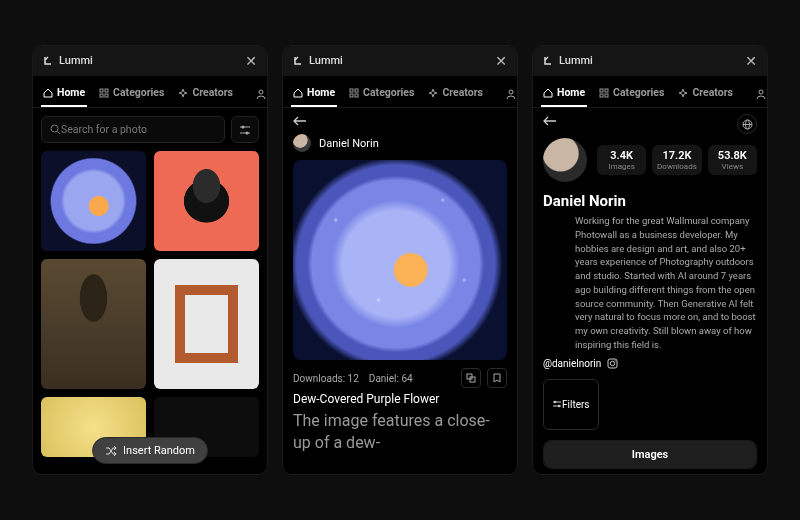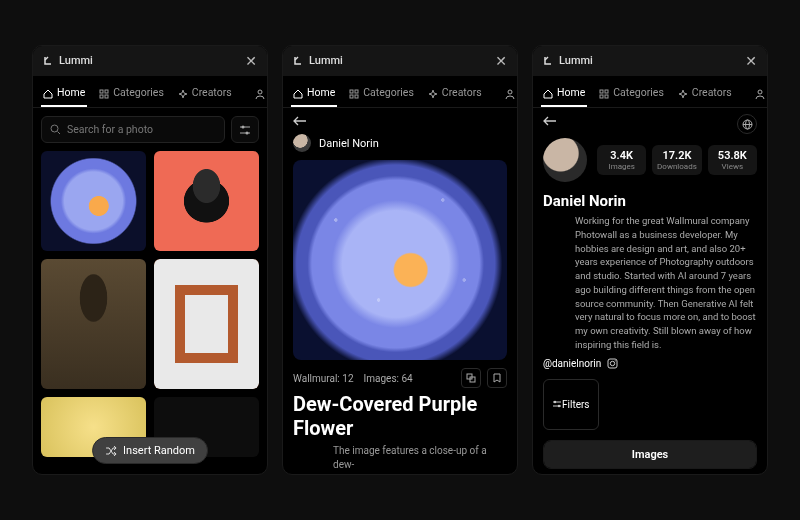--- a/index.html
+++ b/index.html
@@ -44,37 +44,38 @@
     display: flex;
     align-items: center;
     padding: 4px 8px 0 8px;
     gap: 10px;
     border-bottom: 1px solid #1a1a1a;
     font-size: 10.5px;
     color: #999;
   }
   .tab {
     display: flex;
-    align-items: flex-end;
+    align-items: center;
     gap: 4px;
     padding: 6px 2px;
     cursor: pointer;
     border-bottom: 2px solid transparent;
+    font-weight: bold;
   }
   .tab.active { color: #fff; border-bottom-color: #fff; }
   .tab-spacer { flex: 1; }
   .user-ico { color: #aaa; font-size: 12px; cursor: pointer; }
   .content { flex: 1; overflow: hidden; position: relative; }
 
   
   .searchrow {
     display: flex; gap: 6px; padding: 8px;
   }
   .searchbox {
-    flex: 1; display: flex; align-items: center; gap: 6px;
+    flex: 1; display: flex; align-items: center; 
     background: #0a0a0a; border: 1px solid #222; border-radius: 6px;
     padding: 6px 8px; font-size: 10.5px; color: #777;
   }
   .filterbtn {
     width: 28px; display: flex; align-items: center; justify-content: center;
     border: 1px solid #222; border-radius: 6px; background: #0a0a0a; cursor: pointer;
   }
   .grid { display: grid; grid-template-columns: 1fr 1fr; gap: 8px; padding: 0 8px 8px 8px; }
   .thumb { border-radius: 6px; width: 100%; }
   .thumb.flower { height: 100px; background:
@@ -128,22 +129,22 @@
   .statsrow {
     display: flex; align-items: center; justify-content: space-between;
     padding: 8px 10px 4px 10px; font-size: 10px; color: #aaa;
   }
   .stats-left { display: flex; gap: 10px; }
   .stats-right { display: flex; gap: 6px; }
   .iconbtn-sm {
     width: 20px; height: 20px; border: 1px solid #2a2a2a; border-radius: 4px;
     display: flex; align-items: center; justify-content: center; cursor: pointer;
   }
-  .title-lg { padding: 0 10px; font-size: 20px; font-weight: 700; }
-  .desc { padding: 4px 10px; font-size: 10px; color: #999; line-height: 1.4; margin-left: 40px; }
+  .title-lg { padding: 0 10px; font-size: 12px; font-weight: 400; }
+  .desc { padding: 4px 10px; font-size: 16px; color: #999; line-height: 1.4; }
 
   
   .profile-head { padding: 8px 10px; display: flex; gap: 10px; align-items: center; position: relative; }
   .globe { position: absolute; right: 10px; top: 6px; width: 20px; height: 20px; border: 1px solid #2a2a2a; border-radius: 50%; display: flex; align-items: center; justify-content: center; cursor: pointer; font-size: 10px; color: #aaa; }
   .avatar-lg { width: 44px; height: 44px; border-radius: 50%; background: radial-gradient(circle at 40% 35%, #c9b6a5 0 45%, #2a2a2a 48% 100%); flex-shrink: 0; }
   .stat-cards { display: flex; gap: 6px; flex: 1; }
   .stat-card { flex: 1; background: #151515; border-radius: 6px; padding: 4px 4px; text-align: center; }
   .stat-num { font-size: 11px; font-weight: 600; }
   .stat-lbl { font-size: 8px; color: #888; }
   .profile-name { padding: 2px 10px 4px 10px; font-size: 15px; font-weight: 700; }
@@ -294,22 +295,22 @@
     </div>
     <div class="authorrow">
       <div class="avatar-sm"></div>
       <span>Daniel Norin</span>
     </div>
     <div class="bigimg">
         <div class="drops"></div>
       </div>
     <div class="statsrow">
       <div class="stats-left">
-        <span><span>Wallmural:</span> <span>12</span></span>
-        <span><span>Images:</span> <span>64</span></span>
+        <span><span>Downloads:</span> <span>12</span></span>
+        <span><span>Daniel:</span> <span>64</span></span>
       </div>
       <div class="stats-right">
         <div class="iconbtn-sm">
           <svg width="10" height="10" viewBox="0 0 10 10">
               <rect x="1" y="1" width="5" height="5" stroke="#aaa" fill="none"></rect>
               <rect x="4" y="4" width="5" height="5" stroke="#aaa" fill="none"></rect>
             </svg>
         </div>
         <div class="iconbtn-sm">
           <svg width="10" height="10" viewBox="0 0 10 10">

